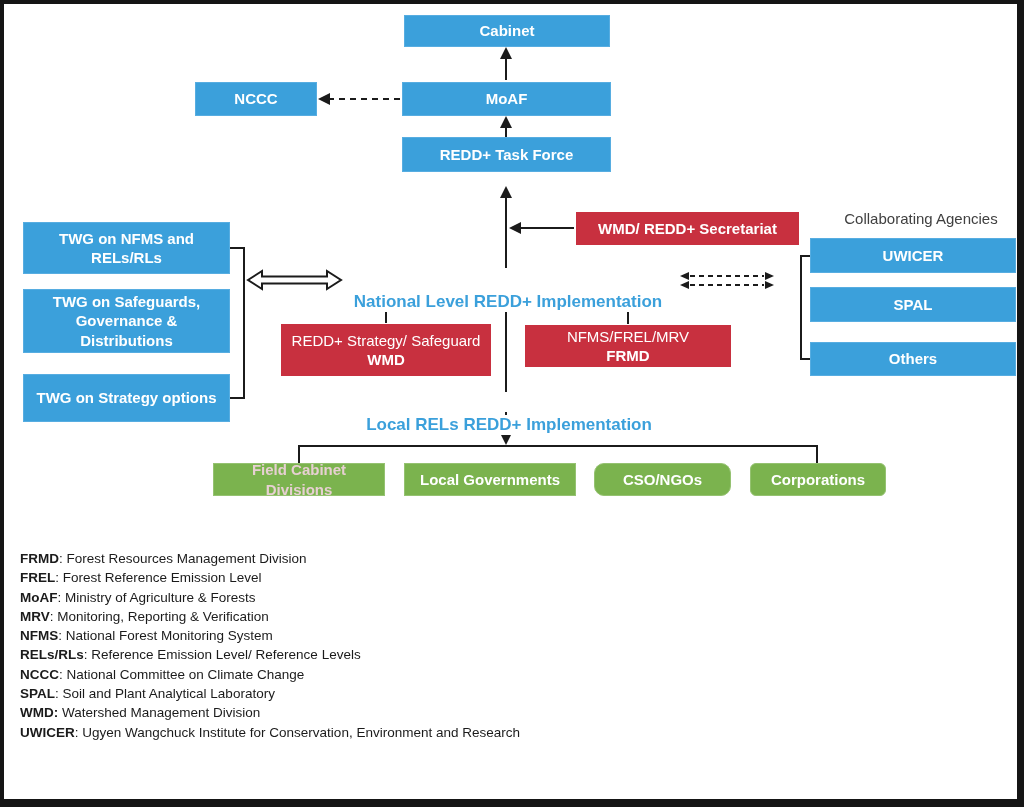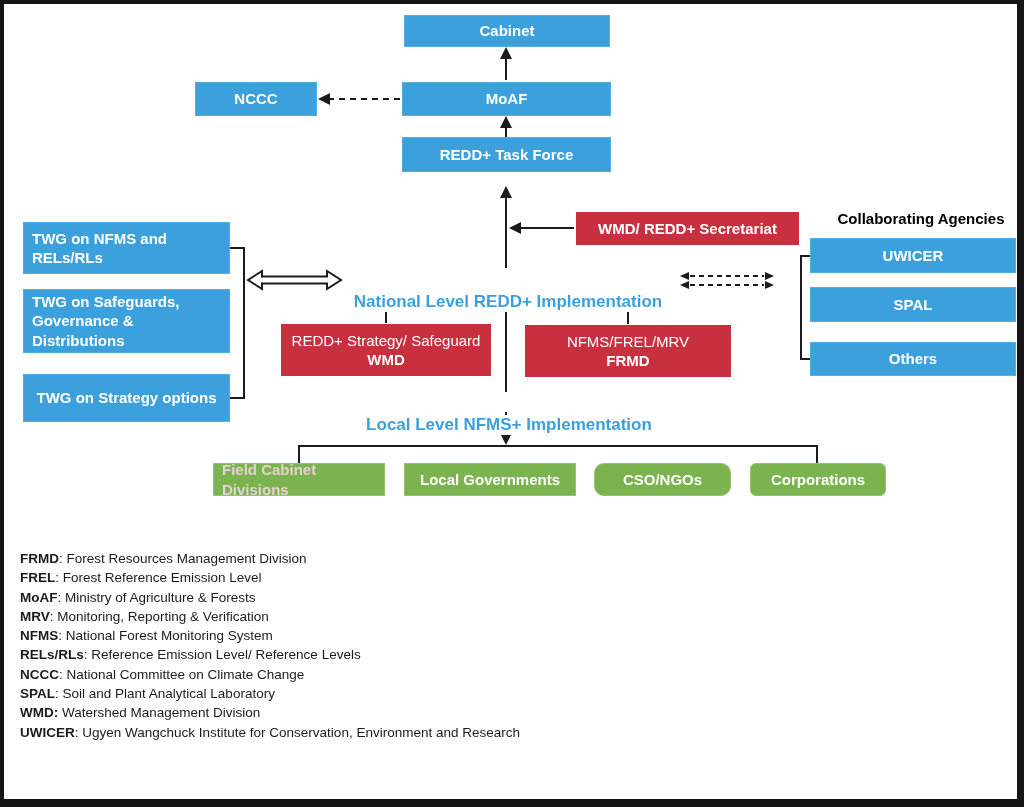--- a/index.html
+++ b/index.html
@@ -5,57 +5,57 @@
   html,body{margin:0;padding:0;background:#888;}
   .page{
     position:relative;width:1024px;height:807px;box-sizing:border-box;
     background:#ffffff;border-style:solid;border-color:#151515;
     border-width:4px 7px 8px 4px;overflow:hidden;
     font-family:"Liberation Sans",sans-serif;
   }
   .connectors{position:absolute;left:0;top:0;width:1024px;height:807px;pointer-events:none;}
   .node{
     position:absolute;display:flex;align-items:center;justify-content:center;
-    color:#ffffff;font-weight:bold;font-size:15px;line-height:1.3;
+    text-align:center;color:#ffffff;font-weight:bold;font-size:15px;line-height:1.3;
     box-sizing:border-box;padding:2px 8px;
   }
   .blue{background:#3BA0DB;border:1px solid #57ade1;}
   .red{background:#C8303F;}
   .green{background:#7BB34E;border:1px solid #95c271;}
   .stack{display:flex;flex-direction:column;align-items:center;justify-content:center;}
   .reg{font-weight:normal;}
   .pink-text{color:#E7D0D2;}
   
   #cabinet{left:400px;top:11px;width:206px;height:32px;}
   #nccc{left:191px;top:78px;width:122px;height:34px;}
   #moaf{left:398px;top:78px;width:209px;height:34px;}
   #task-force{left:398px;top:133px;width:209px;height:35px;}
   #twg-nfms{left:19px;top:218px;width:207px;height:52px;}
   #twg-safeguards{left:19px;top:285px;width:207px;height:64px;}
   #twg-strategy{left:19px;top:370px;width:207px;height:48px;}
   #secretariat{left:572px;top:208px;width:223px;height:33px;}
   #strategy-wmd{left:277px;top:320px;width:210px;height:52px;}
-  #nfms-frmd{left:521px;top:321px;width:206px;height:52px;}
+  #nfms-frmd{left:521px;top:321px;width:206px;height:42px;}
   #uwicer{left:806px;top:234px;width:206px;height:35px;}
   #spal{left:806px;top:283px;width:206px;height:35px;}
   #others{left:806px;top:338px;width:206px;height:34px;}
   #field-forest{left:209px;top:459px;width:172px;height:33px;}
   #local-gov{left:400px;top:459px;width:172px;height:33px;}
   #cso-ngos{left:590px;top:459px;width:137px;height:33px;border-radius:10px;}
   #corporations{left:746px;top:459px;width:136px;height:33px;border-radius:6px;}
   
   .level-heading{
     position:absolute;color:#3BA0DB;font-weight:bold;font-size:17px;
     text-align:center;white-space:nowrap;background:#ffffff;padding:0 3px;margin-top:23px;
   }
   #national-heading{left:344px;top:265px;width:314px;}
   #local-heading{left:355px;top:388px;width:294px;}
   #collab-heading{
     position:absolute;left:818px;top:206px;width:198px;text-align:center;
-    color:#000000;font-weight:bold;font-size:15px;white-space:nowrap;
+    color:#404040;font-weight:normal;font-size:15px;white-space:nowrap;
   }
   
   .legend{position:absolute;left:16px;top:545px;color:#1b1b1b;font-size:13.5px;}
   .legend-row{line-height:19.3px;white-space:nowrap;}
   .legend-abbr{font-weight:bold;}
 </style>
 </head>
 <body>
 
 <div class="page">
@@ -152,21 +152,21 @@
       <span>Local Governments</span>
     </div>
   <div class="node green" id="cso-ngos">
       <span>CSO/NGOs</span>
     </div>
   <div class="node green" id="corporations">
       <span>Corporations</span>
     </div>
 
   <div class="level-heading" id="national-heading">National Level REDD+ Implementation</div>
-  <div class="level-heading" id="local-heading">Local Level NFMS+ Implementation</div>
+  <div class="level-heading" id="local-heading">Local RELs REDD+ Implementation</div>
   <div id="collab-heading">Collaborating Agencies</div>
 
   <div class="legend">
     <div class="legend-row"><span class="legend-abbr">FRMD</span><span>: Forest Resources Management Division</span></div>
     <div class="legend-row"><span class="legend-abbr">FREL</span><span>: Forest Reference Emission Level</span></div>
     <div class="legend-row"><span class="legend-abbr">MoAF</span><span>: Ministry of Agriculture &amp; Forests</span></div>
     <div class="legend-row"><span class="legend-abbr">MRV</span><span>: Monitoring, Reporting &amp; Verification</span></div>
     <div class="legend-row"><span class="legend-abbr">NFMS</span><span>: National Forest Monitoring System</span></div>
     <div class="legend-row"><span class="legend-abbr">RELs/RLs</span><span>: Reference Emission Level/ Reference Levels</span></div>
     <div class="legend-row"><span class="legend-abbr">NCCC</span><span>: National Committee on Climate Change</span></div>

